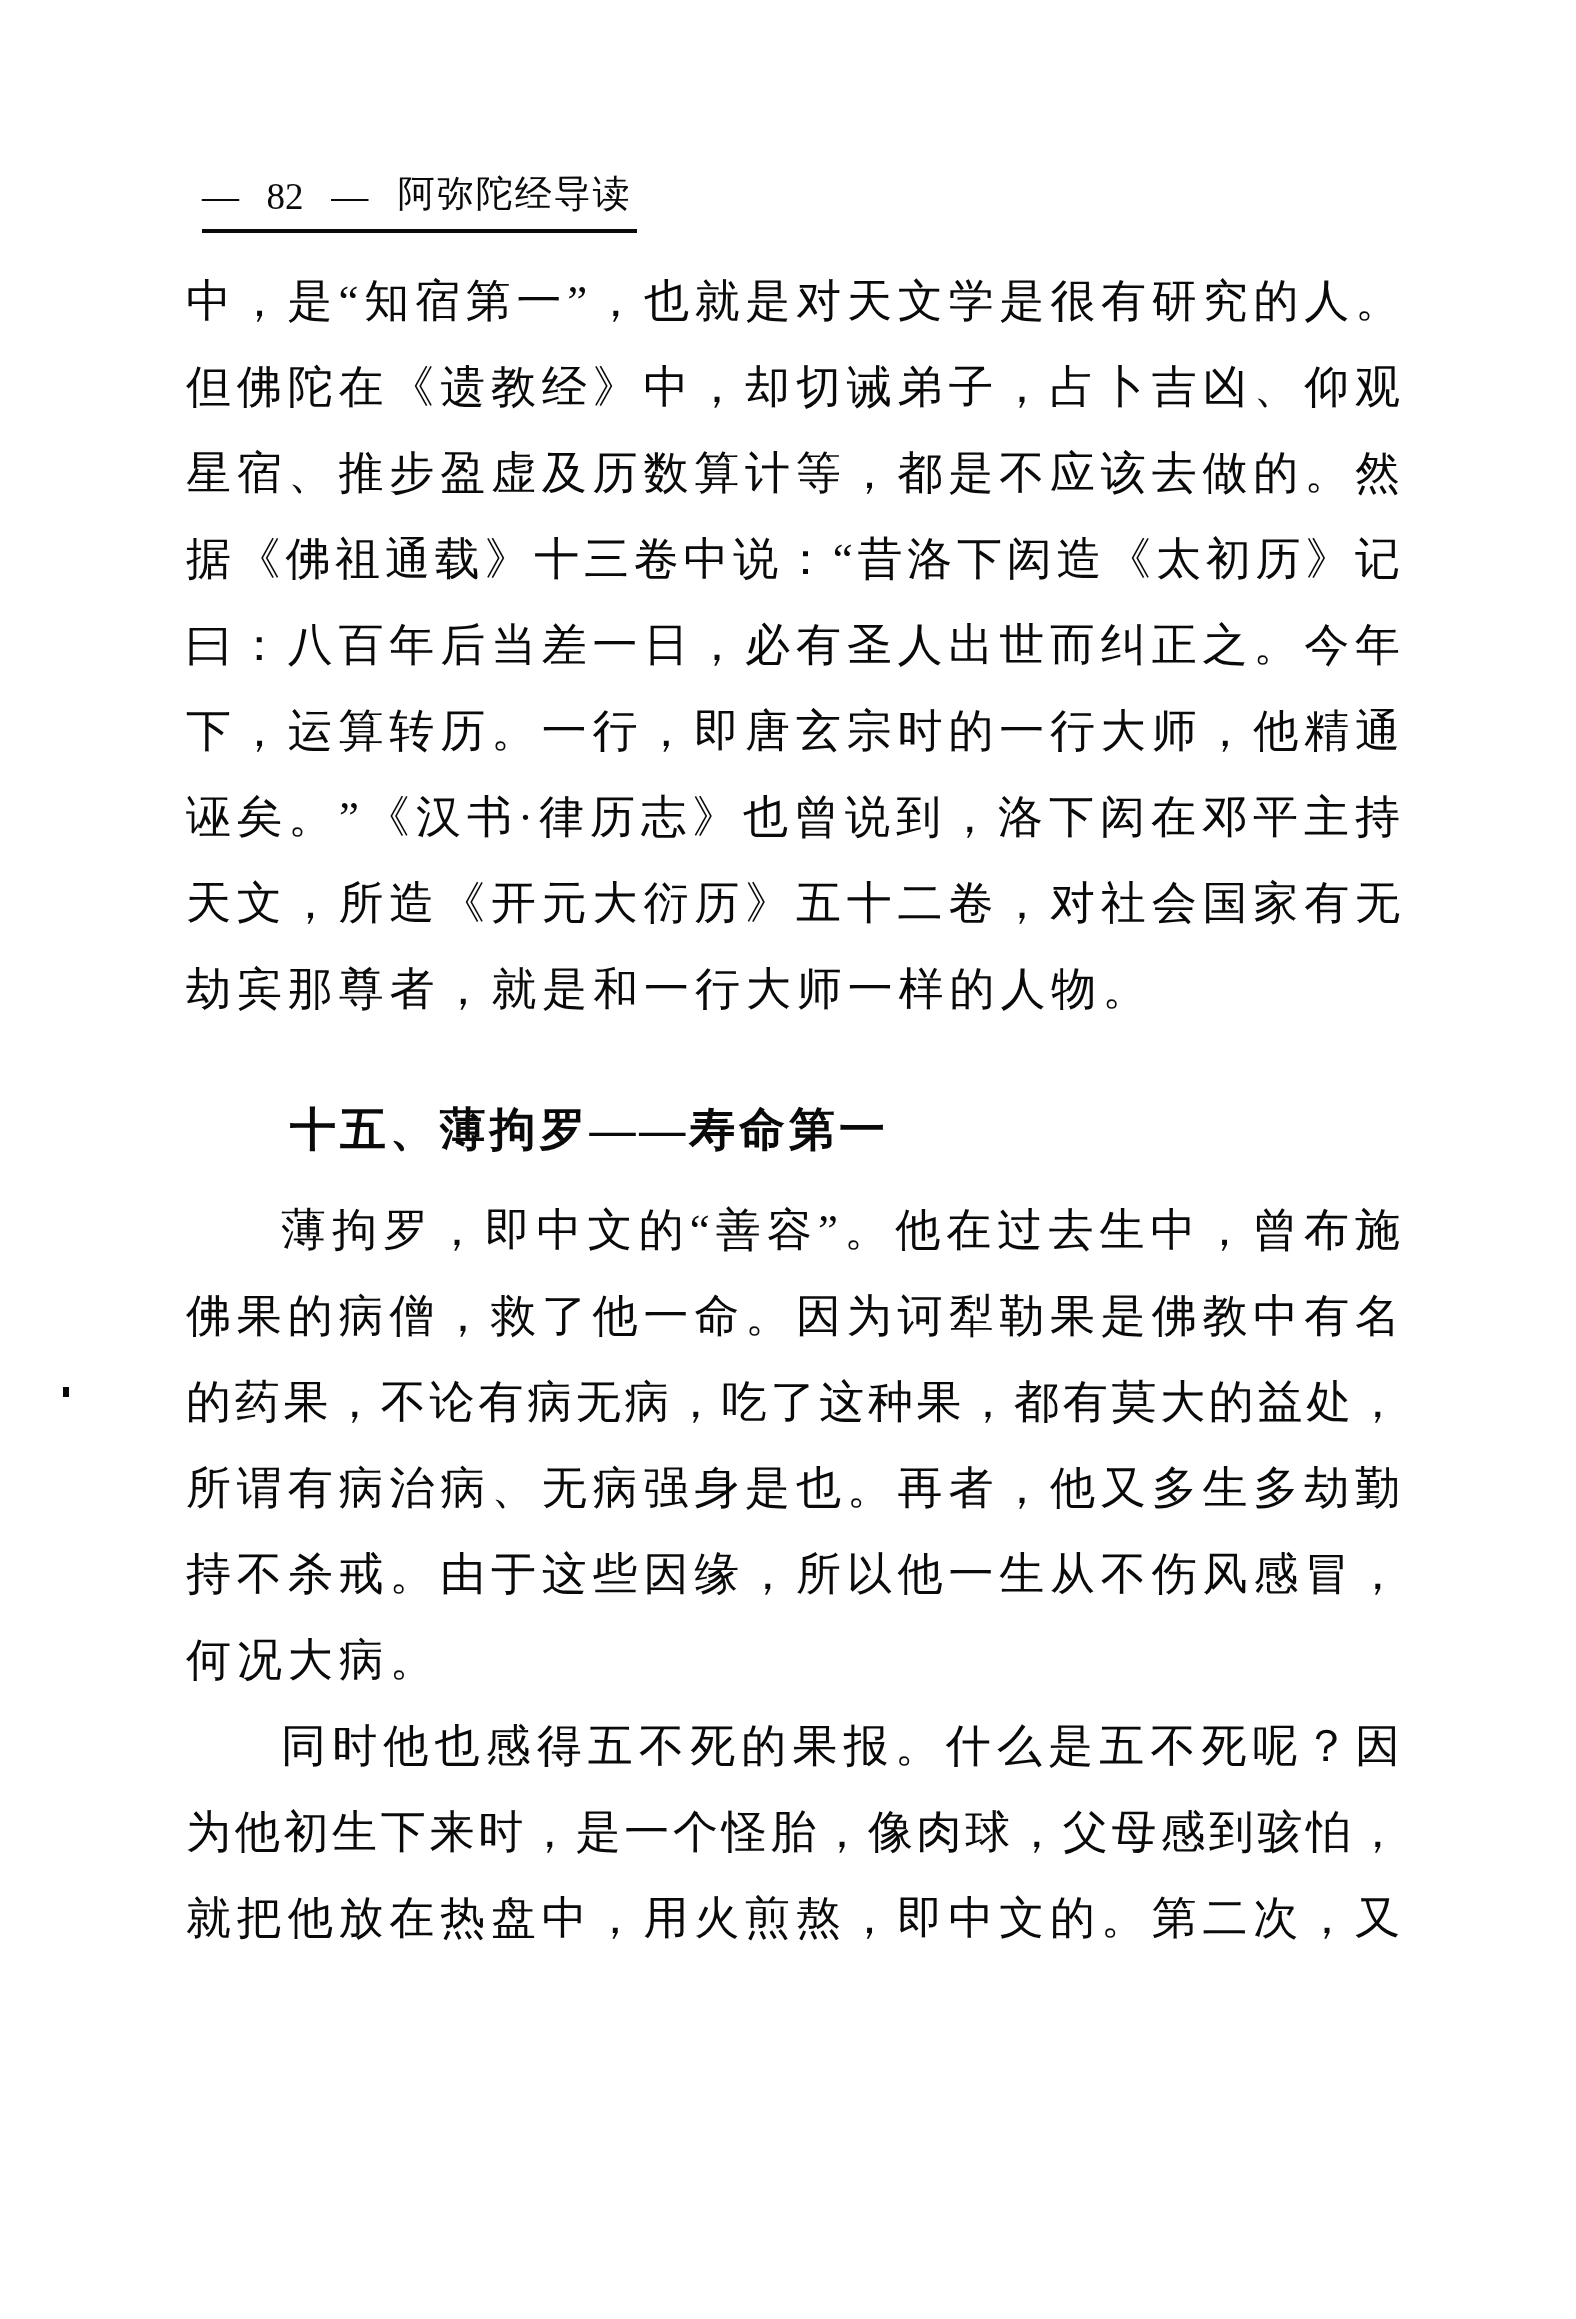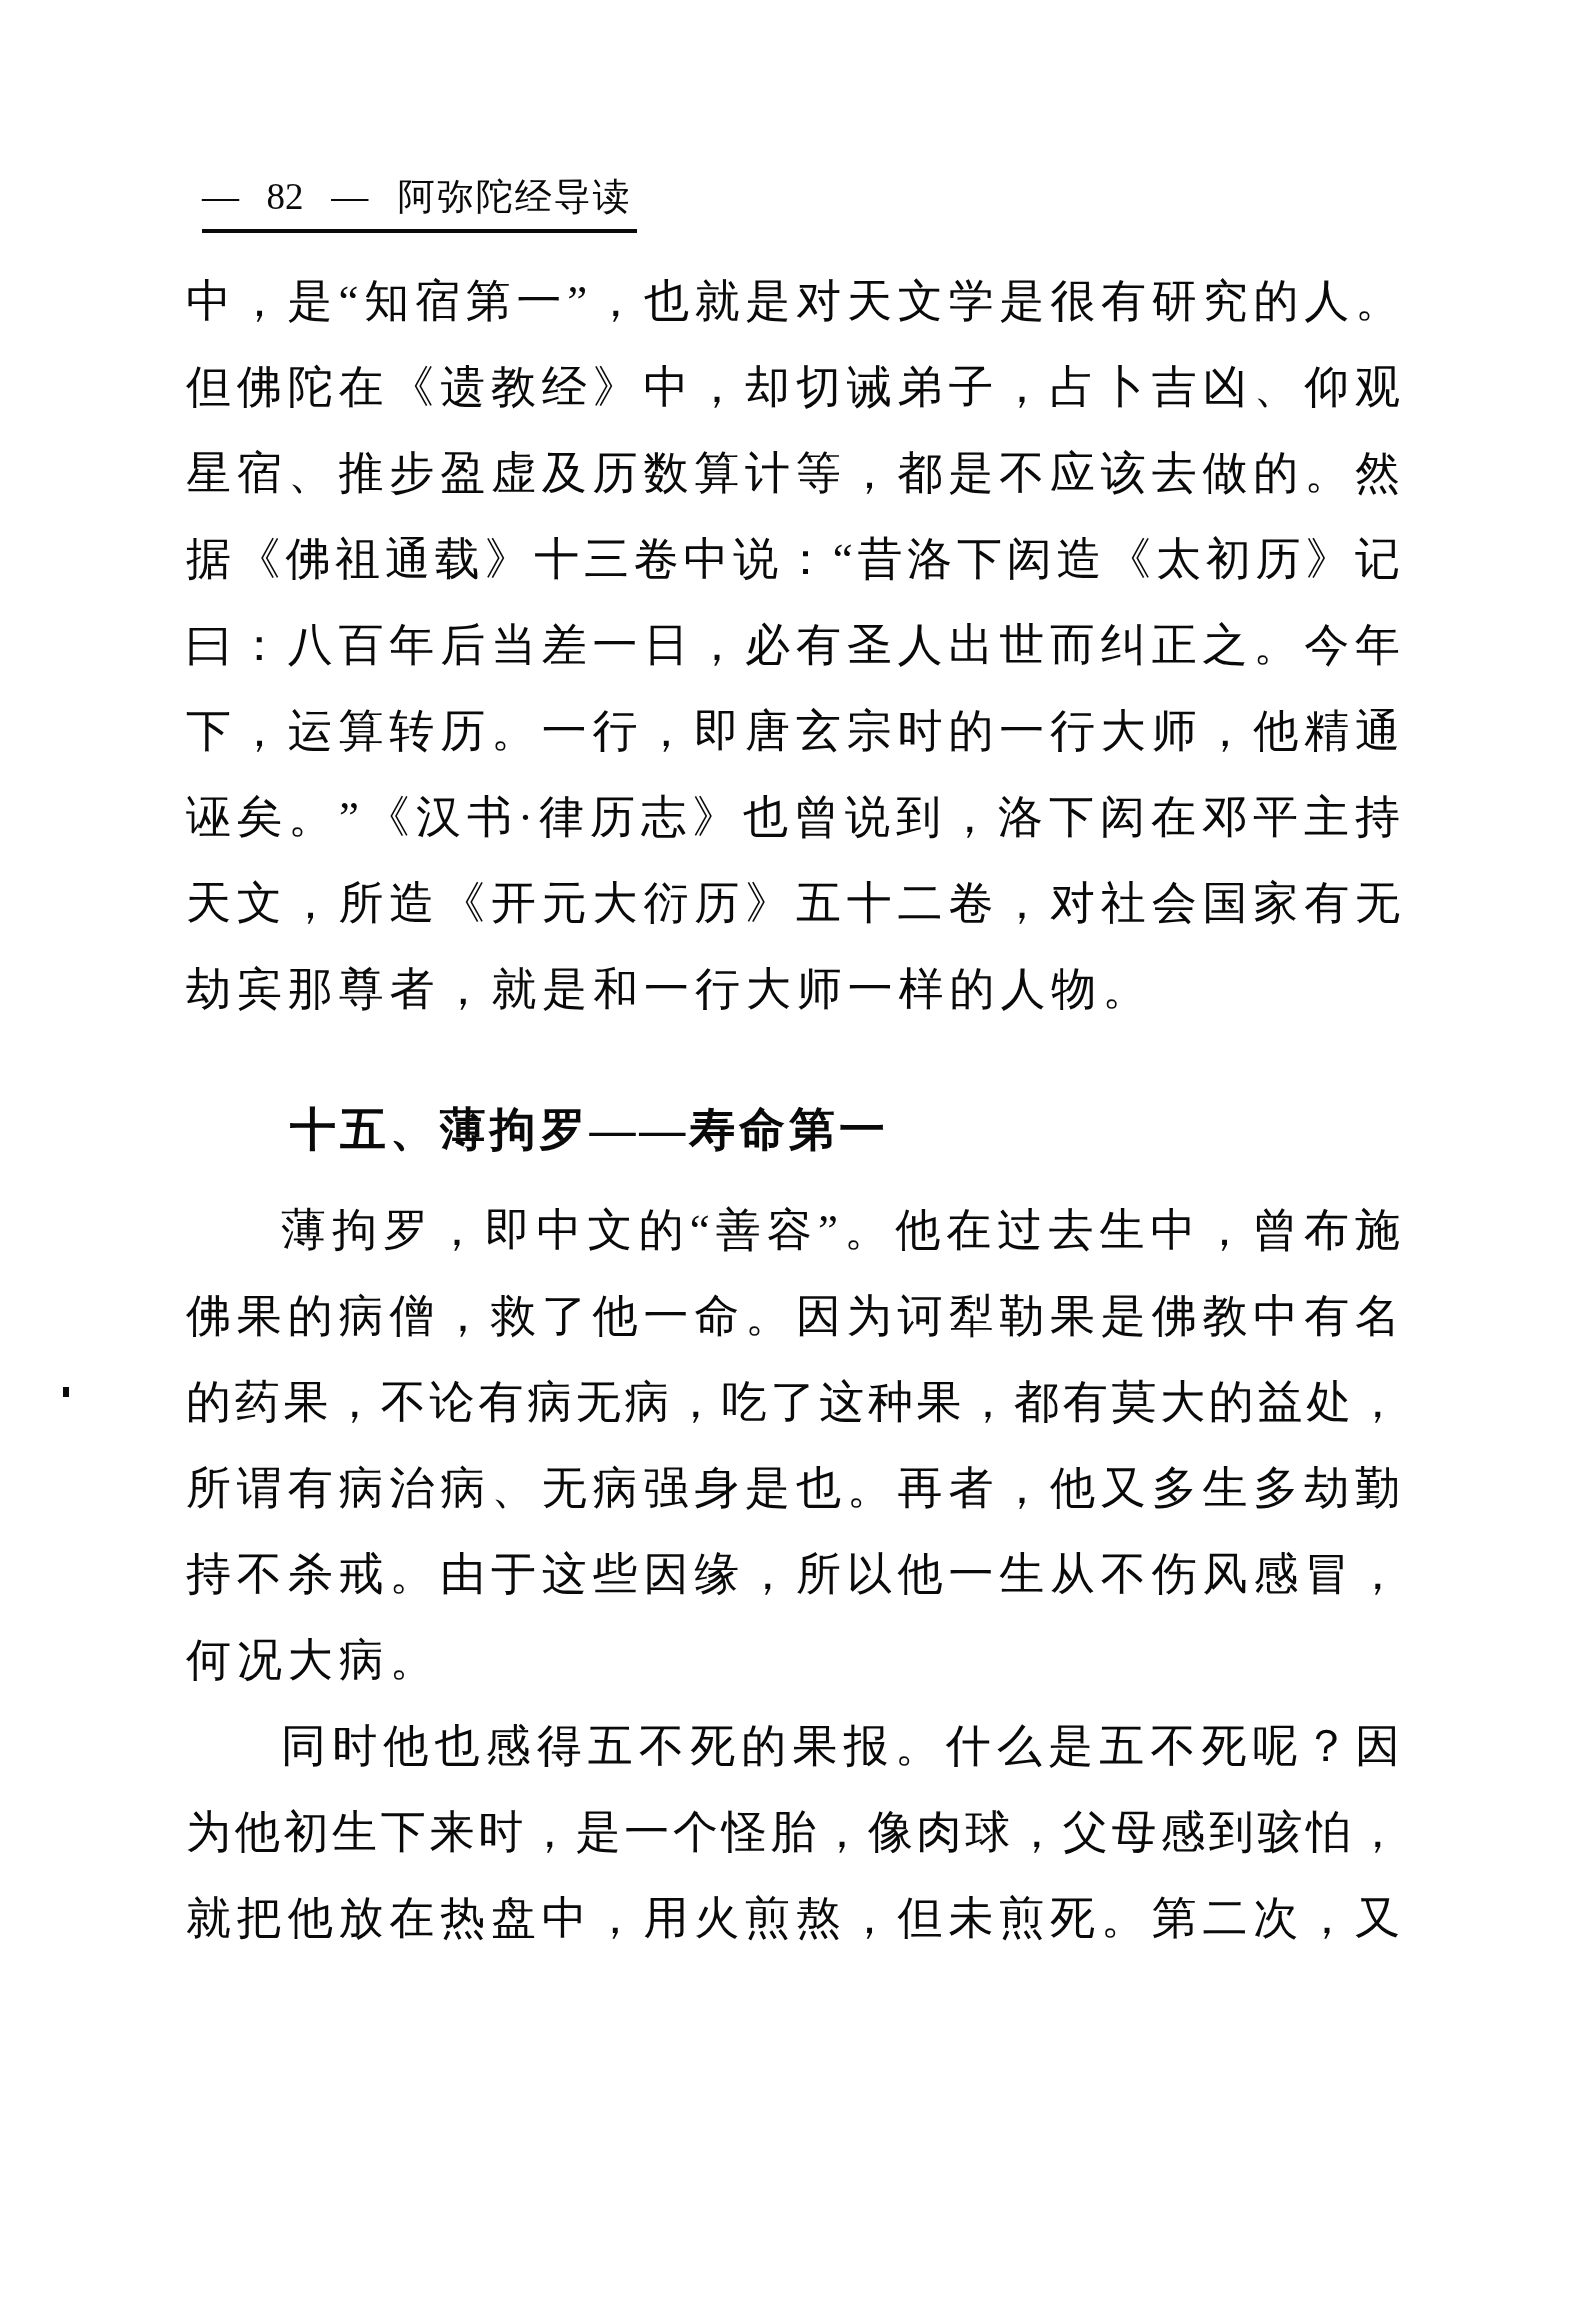--- a/index.html
+++ b/index.html
@@ -22,21 +22,21 @@
     left: 202px;
     top: 175px;
     display: flex;
     align-items: center;
     gap: 27.6px;
     font-size: 37px;
     line-height: 43px;
     white-space: nowrap;
   }
   .running-head .dash { letter-spacing: 0; }
-  .running-head .book-title { letter-spacing: 2px; margin-left: 2px; }
+  .running-head .book-title { letter-spacing: 2px; margin-left: 2px; font-family: Liberation Mono, monospace; }
   .head-rule {
     position: absolute;
     left: 202px;
     top: 229px;
     width: 435px;
     height: 3.9px;
     background: #0a0a0a;
   }
   
   .text-body {
@@ -119,18 +119,18 @@
       <div class="line">佛果的病僧，救了他一命。因为诃犁勒果是佛教中有名</div>
       <div class="line">的药果，不论有病无病，吃了这种果，都有莫大的益处，</div>
       <div class="line">所谓有病治病、无病强身是也。再者，他又多生多劫勤</div>
       <div class="line">持不杀戒。由于这些因缘，所以他一生从不伤风感冒，</div>
       <div class="line short">何况大病。</div>
     </div>
 
     <div class="para">
       <div class="line indent">同时他也感得五不死的果报。什么是五不死呢？因</div>
       <div class="line">为他初生下来时，是一个怪胎，像肉球，父母感到骇怕，</div>
-      <div class="line">就把他放在热盘中，用火煎熬，但未煎死。第二次，又</div>
+      <div class="line">就把他放在热盘中，用火煎熬，即中文的。第二次，又</div>
     </div>
 
   </main>
 </div>
 
 
 </body></html>

